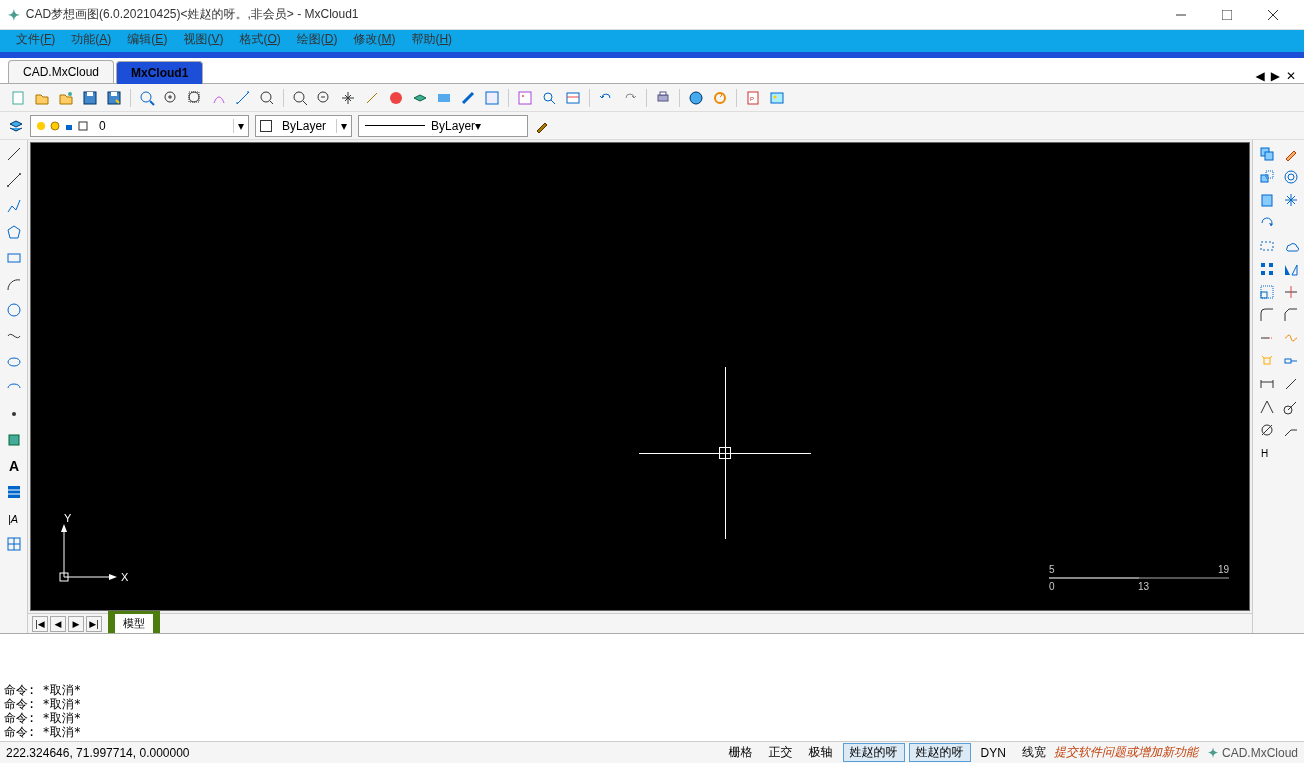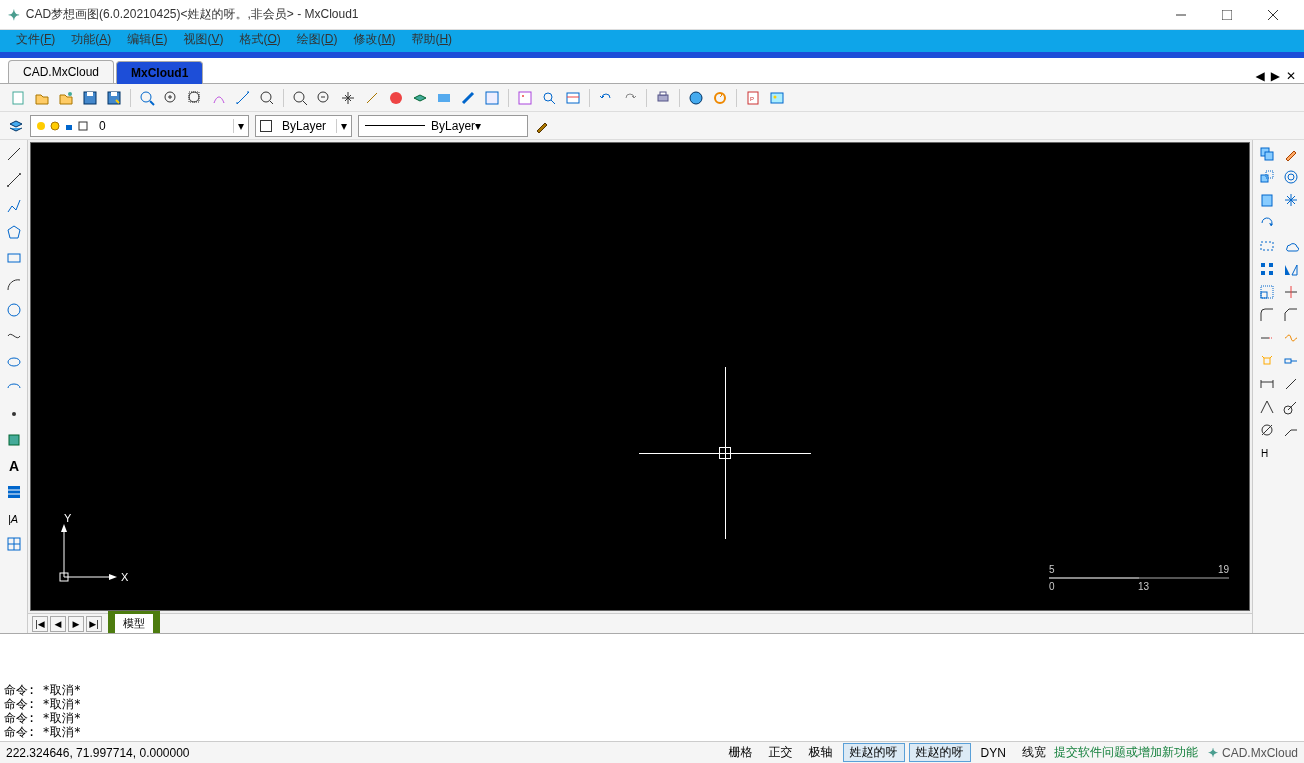--- a/index.html
+++ b/index.html
@@ -52,21 +52,21 @@
 .command-area { background: #fff; border-top: 1px solid #aaa; font-family: "SimSun", monospace; font-size: 12px; }
 .command-history { padding: 2px 4px; line-height: 14px; margin-top: 47px; }
 .command-input-row { display: flex; border: 2px solid #d33; padding: 2px 4px; }
 .command-input-row .cmd-label { white-space: pre; }
 .command-input-row input { border: none; outline: none; font-family: inherit; font-size: inherit; flex: 1; }
 .statusbar { height: 22px; background: #f5f5f5; border-top: 1px solid #ccc; display: flex; align-items: center; padding: 0 6px; font-size: 12px; }
 .statusbar .coords { flex: 0 0 auto; }
 .statusbar .spacer { flex: 1; }
 .statusbar .status-btn { padding: 0 6px; margin: 0 2px; cursor: pointer; }
 .statusbar .status-btn.active { border: 1px solid #5aa0d8; background: #dceaf5; }
-.statusbar .link { color: #15803d; cursor: pointer; }
+.statusbar .link { color: #c2410c; cursor: pointer; font-style: italic; }
 .statusbar .brand { margin-left: 10px; color: #555; display: flex; align-items: center; gap: 4px; }
 svg { display: block; }
 </style>
 </head>
 <body>
 
 <div class="titlebar">
   <span class="app-icon">✦</span>
   <span class="title-text">CAD梦想画图(6.0.20210425)&lt;姓赵的呀。,非会员&gt; - MxCloud1</span>
   <div class="win-controls">

